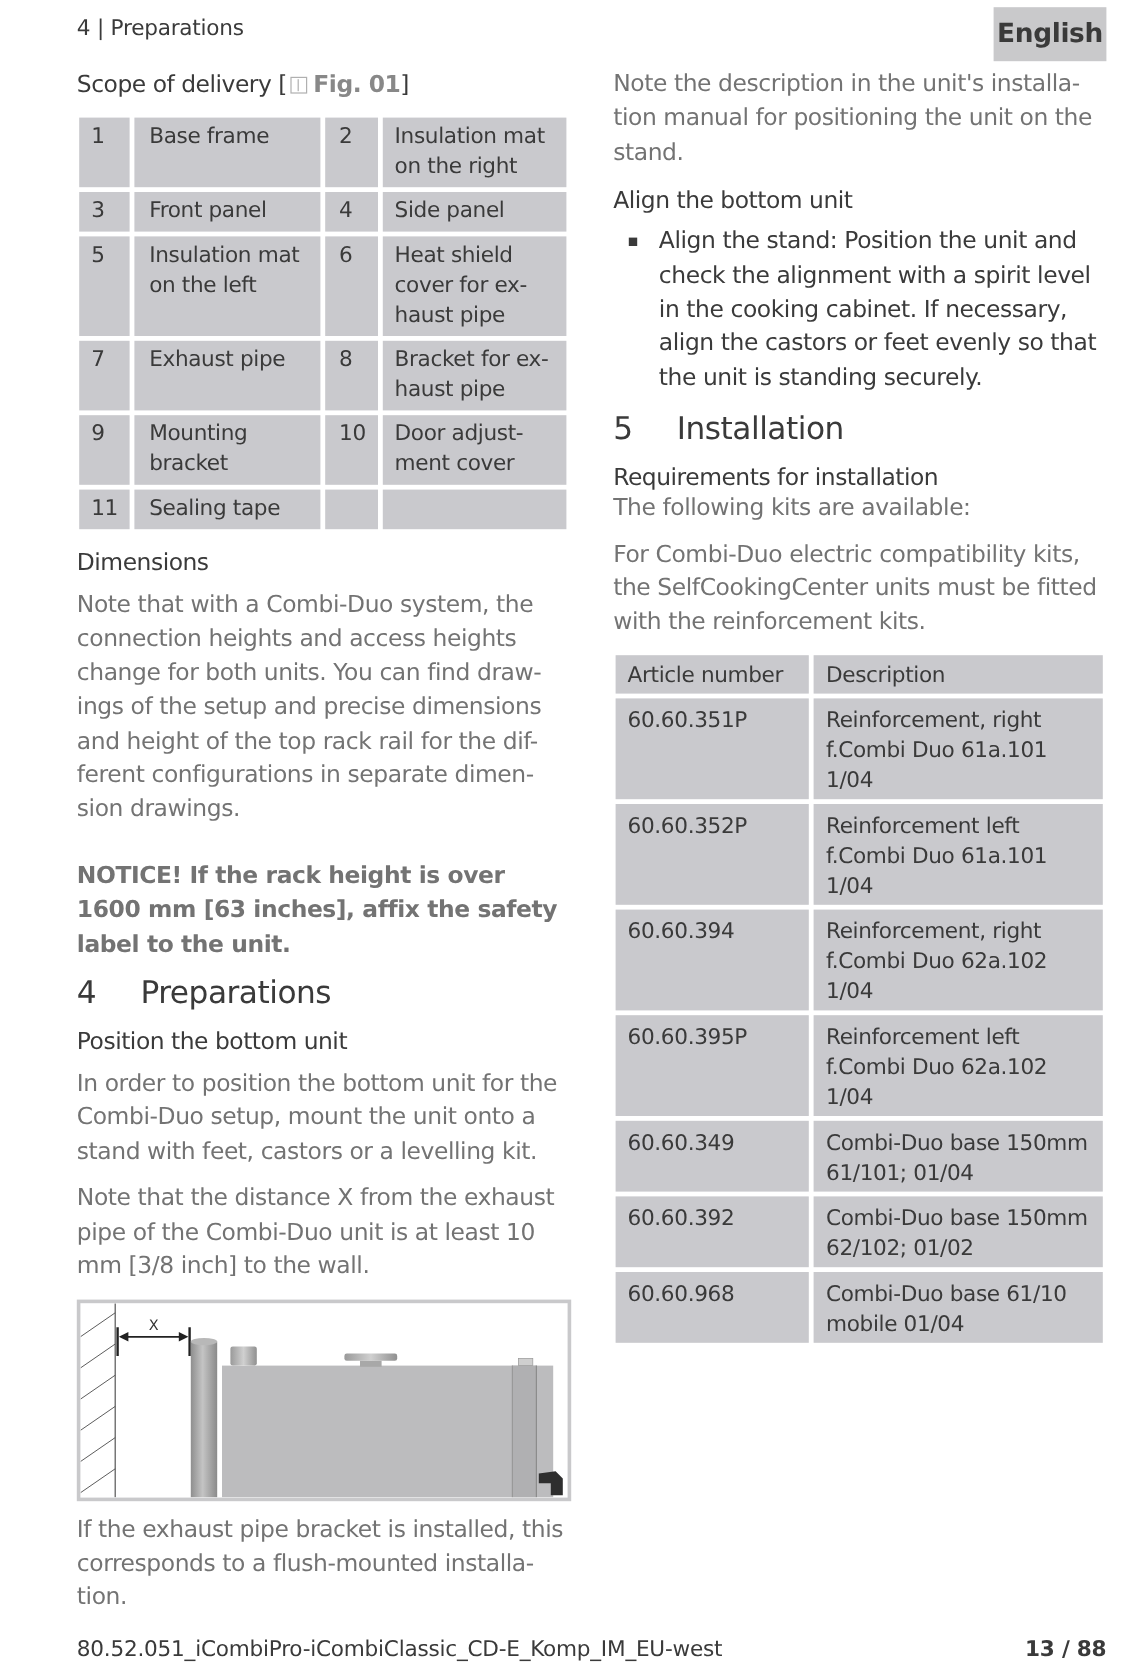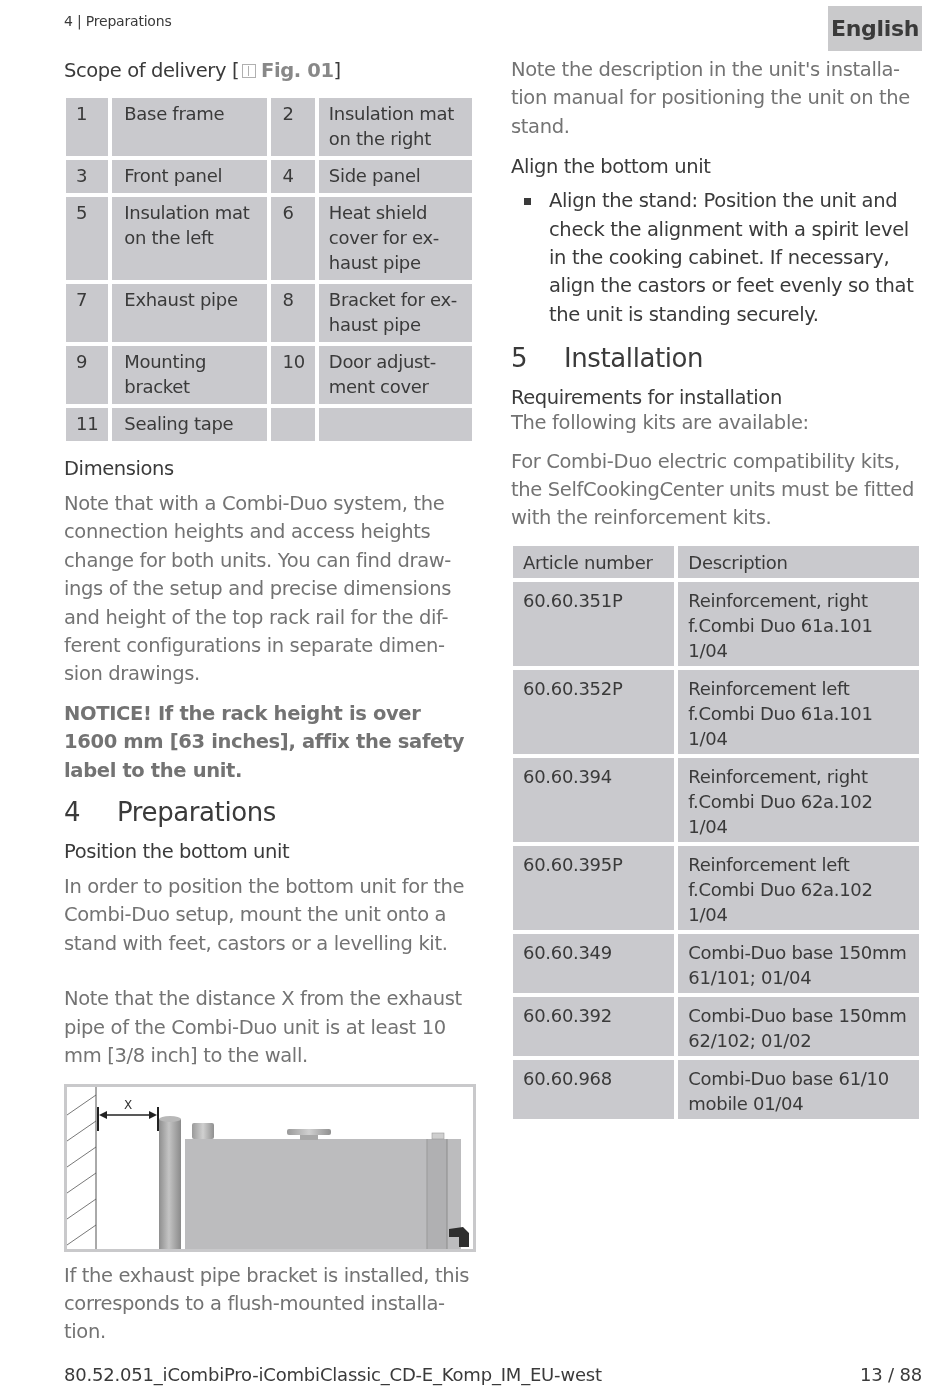--- a/index.html
+++ b/index.html
@@ -1,19 +1,19 @@
 <!DOCTYPE html>
 <html><head>
 <meta charset="utf-8">
 <style>
   * { box-sizing: border-box; margin: 0; padding: 0; }
   html, body { width: 950px; height: 1387px; background: #ffffff; overflow: hidden; }
   body { position: relative; font-family: "DejaVu Sans", sans-serif; color: #3a3a3a; }
 
-  .running-head { position: absolute; left: 64px; top: 13px; font-size: 14px; color: #3a3a3a; letter-spacing: -0.2px; }
+  .running-head { position: absolute; left: 64px; top: 13px; font-size: 18px; color: #3a3a3a; letter-spacing: -0.2px; }
   .lang-badge { position: absolute; left: 828px; top: 6px; width: 94px; height: 45px; background: #c9c9cb; color: #3a3a3a; font-weight: bold; font-size: 22px; display: flex; align-items: center; justify-content: center; letter-spacing: -0.3px; }
 
   .col { position: absolute; }
   .col-left { left: 64px; top: 56px; width: 412px; }
   .col-right { left: 511px; top: 56px; width: 412px; }
 
   .subhead { font-size: 19.5px; color: #3a3a3a; letter-spacing: -0.4px; }
   .subhead .figref { color: #888888; font-weight: bold; }
   .subhead .book { display: inline-block; width: 14px; height: 14px; border: 1px solid #b0b0b0; vertical-align: -1px; margin: 0 5px 0 3px; position: relative; }
   .subhead .book::after { content: ""; position: absolute; left: 5px; top: 1px; width: 1px; height: 10px; background: #b0b0b0; }
@@ -38,21 +38,21 @@
   .kits .c1 { width: 162px; }
   .kits .c2 { width: 242px; }
 
   ul.bullets { list-style: none; }
   ul.bullets li { position: relative; padding-left: 38px; font-size: 19.5px; line-height: 28.4px; letter-spacing: -0.35px; }
   ul.bullets li .sq { position: absolute; left: 13px; top: 11px; width: 7px; height: 7px; background: #3a3a3a; }
 
   .figure { width: 412px; height: 168px; border: 3px solid #c9c9cb; position: relative; overflow: hidden; background: #fff; }
 
   .footer-left { position: absolute; left: 64px; top: 1364px; font-size: 18px; letter-spacing: -0.2px; color: #3a3a3a; }
-  .footer-right { position: absolute; right: 28px; top: 1364px; font-size: 18px; letter-spacing: -0.2px; color: #3a3a3a; }
+  .footer-right { position: absolute; right: 28px; top: 1364px; font-size: 18px; letter-spacing: -0.2px; color: #3a3a3a; font-weight: bold; }
 </style>
 </head>
 <body>
 
 <div class="running-head">4 | Preparations</div>
 <div class="lang-badge">English</div>
 
 <div class="col col-left">
   <div class="subhead" style="margin-top:3px;">
     <span>Scope of delivery [</span><span class="book"></span><span class="figref">Fig. 01</span><span>]</span>
@@ -94,29 +94,29 @@
         <td class="n">11</td>
         <td class="d">Sealing tape</td>
         <td class="n2"></td>
         <td class="d2"></td>
       </tr>
     </tbody>
   </table>
 
   <div class="subhead" style="margin-top:12px;">Dimensions</div>
   <p class="para" style="margin-top:10px;">Note that with a Combi-Duo system, the connection heights and access heights change for both units. You can find draw-ings of the setup and precise dimensions and height of the top rack rail for the dif-ferent configurations in separate dimen-sion drawings.</p>
-  <p class="para bold" style="margin-top:11px;">NOTICE! If the rack height is over 1600 mm [63 inches], affix the safety label to the unit.</p>
+  <p class="para bold" style="margin-top:27px;">NOTICE! If the rack height is over 1600 mm [63 inches], affix the safety label to the unit.</p>
 
   <div class="h1" style="margin-top:12px;">
     <span class="num">4</span>
     <span>Preparations</span>
   </div>
   <div class="subhead" style="margin-top:13px;">Position the bottom unit</div>
   <p class="para" style="margin-top:10px;">In order to position the bottom unit for the Combi-Duo setup, mount the unit onto a stand with feet, castors or a levelling kit.</p>
-  <p class="para" style="margin-top:27px;">Note that the distance X from the exhaust pipe of the Combi-Duo unit is at least 10 mm [3/8 inch] to the wall.</p>
+  <p class="para" style="margin-top:10px;">Note that the distance X from the exhaust pipe of the Combi-Duo unit is at least 10 mm [3/8 inch] to the wall.</p>
 
   <div class="figure" style="margin-top:13px;">
     <svg width="406" height="162" viewBox="0 0 406 162">
       <defs>
         <linearGradient id="pipeG" x1="0" x2="1" y1="0" y2="0">
           <stop offset="0" stop-color="#8e8e8e"></stop>
           <stop offset="0.45" stop-color="#c4c4c4"></stop>
           <stop offset="1" stop-color="#8a8a8a"></stop>
         </linearGradient>
         <linearGradient id="capG" x1="0" x2="1" y1="0" y2="0">

